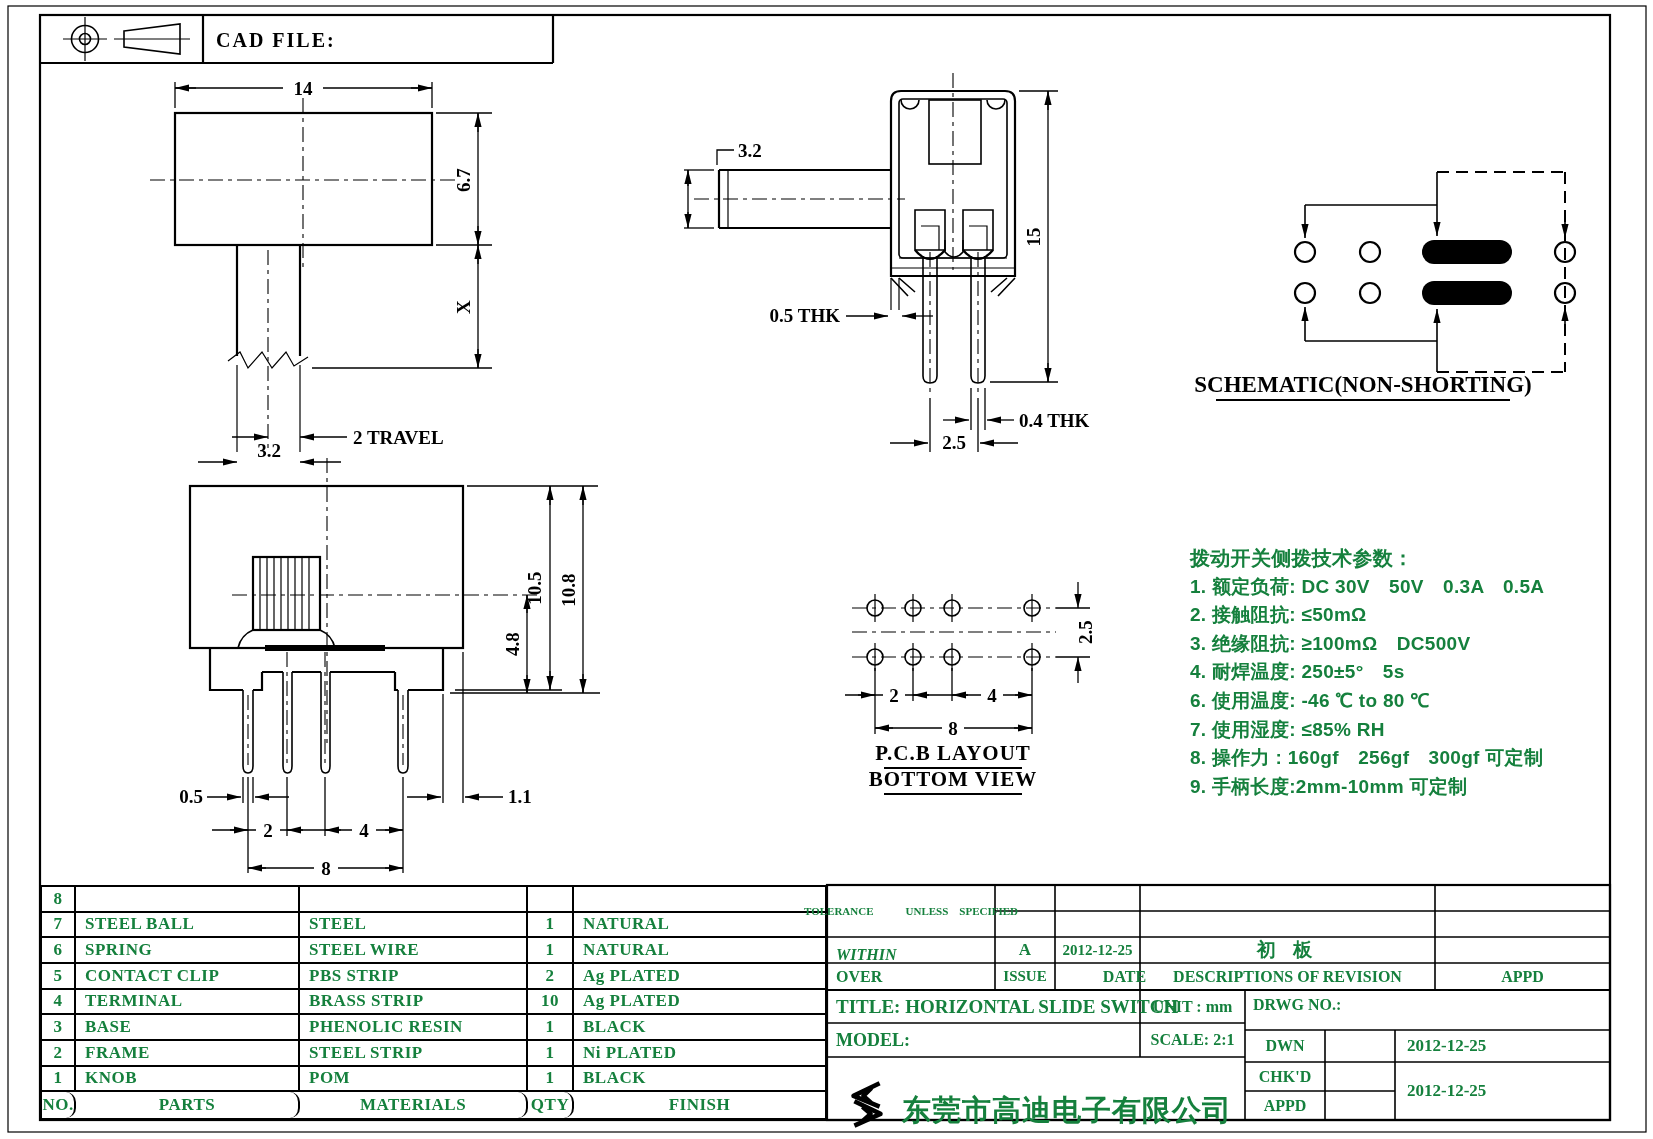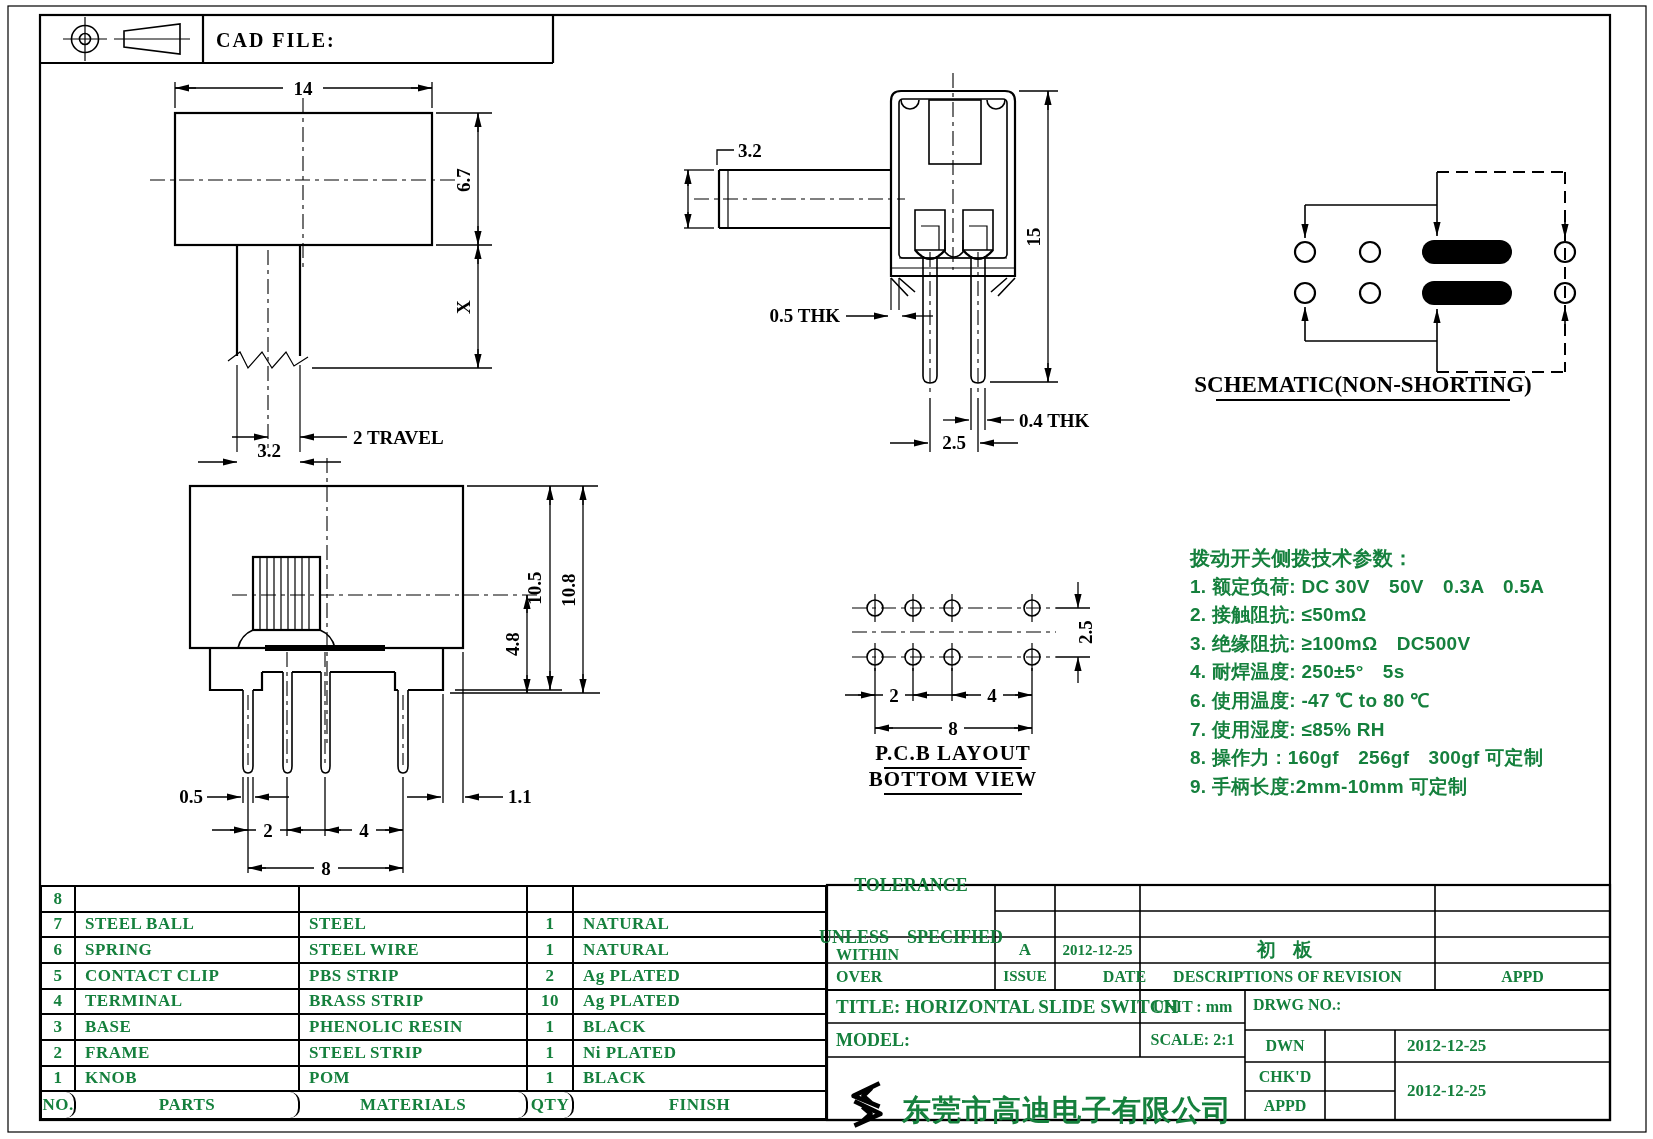--- a/index.html
+++ b/index.html
@@ -343,21 +343,21 @@
     <line x1="1395" y1="1030" x2="1395" y2="1120" class="s15"></line>
   </g>
 </svg>
 
 <div class="tech">
   <p class="t">拨动开关侧拨技术参数：</p>
   <p>1. 额定负荷: DC 30V　50V　0.3A　0.5A</p>
   <p>2. 接触阻抗: ≤50mΩ</p>
   <p>3. 绝缘阻抗: ≥100mΩ　DC500V</p>
   <p>4. 耐焊温度: 250±5°　5s</p>
-  <p>6. 使用温度: -47 ℃ to 80 ℃</p>
+  <p>6. 使用温度: -46 ℃ to 80 ℃</p>
   <p>7. 使用湿度: ≤85% RH</p>
   <p>8. 操作力 : 160gf　256gf　300gf 可定制</p>
   <p>9. 手柄长度:2mm-10mm 可定制</p>
 </div>
 
 <div class="bom">
   <div class="cc">8</div>
   <div class="pl"></div>
   <div class="pl"></div>
   <div class="cc"></div>
@@ -405,25 +405,25 @@
   <div class="cc">1</div>
   <div class="pl">BLACK</div>
 
   <div class="cc">NO.</div>
   <div class="cc">PARTS</div>
   <div class="cc">MATERIALS</div>
   <div class="cc">QTY</div>
   <div class="cc">FINISH</div>
 </div>
 
-<div class="cell cc" style="left:827px;top:885px;width:168px;height:52px;font-size:18px;flex-direction:column;line-height:20px;gap:32px;">
+<div class="cell cc" style="left:827px;top:885px;width:168px;height:52px;font-size:11px;flex-direction:row;line-height:20px;gap:32px;">
   <span>TOLERANCE</span>
   <span>UNLESS　SPECIFIED</span>
 </div>
-<div class="cell pl" style="left:827px;top:937px;width:168px;height:36px;font-size:16px;">WITHIN</div>
+<div class="cell pl" style="left:827px;top:937px;width:168px;height:36px;font-size:16px;font-style:italic;">WITHIN</div>
 <div class="cell pl" style="left:827px;top:963px;width:168px;height:27px;font-size:16px;">OVER</div>
 <div class="cell cc" style="left:995px;top:937px;width:60px;height:26px;font-size:17px;">A</div>
 <div class="cell cc" style="left:1055px;top:937px;width:85px;height:26px;font-size:15px;">2012-12-25</div>
 <div class="cell cc" style="left:1140px;top:937px;width:295px;height:26px;font-size:19px;font-family:'Liberation Sans',sans-serif;letter-spacing:6px;">初 板</div>
 <div class="cell cc" style="left:995px;top:963px;width:60px;height:27px;font-size:15px;">ISSUE</div>
 <div class="cell cc" style="left:1055px;top:963px;width:85px;height:27px;font-size:16px;padding-left:27px;">DATE</div>
 <div class="cell cc" style="left:1140px;top:963px;width:295px;height:27px;font-size:16px;">DESCRIPTIONS OF REVISION</div>
 <div class="cell cc" style="left:1435px;top:963px;width:175px;height:27px;font-size:16px;">APPD</div>
 <div class="cell pl" style="left:827px;top:990px;width:313px;height:33px;font-size:19px;">TITLE: HORIZONTAL SLIDE SWITCH</div>
 <div class="cell cc" style="left:1140px;top:990px;width:105px;height:33px;font-size:16px;">UNIT : mm</div>

